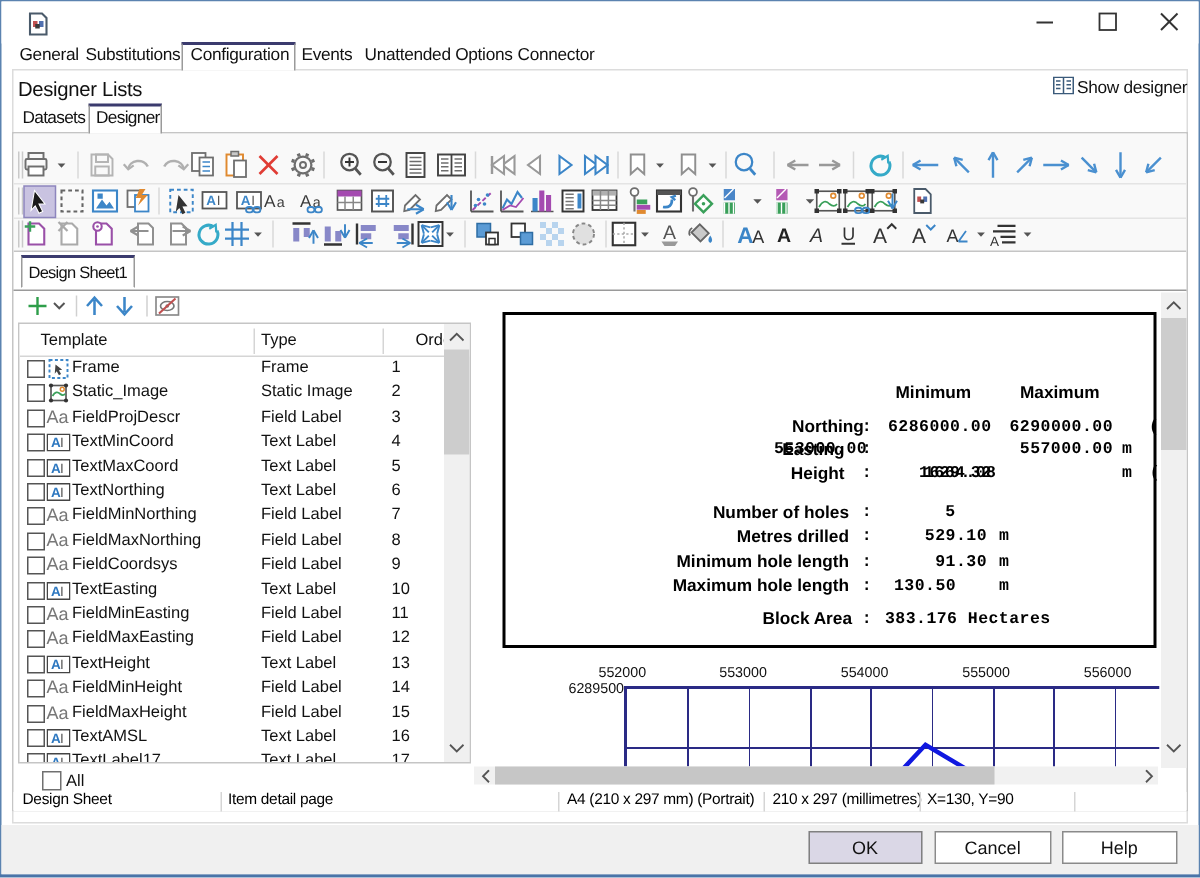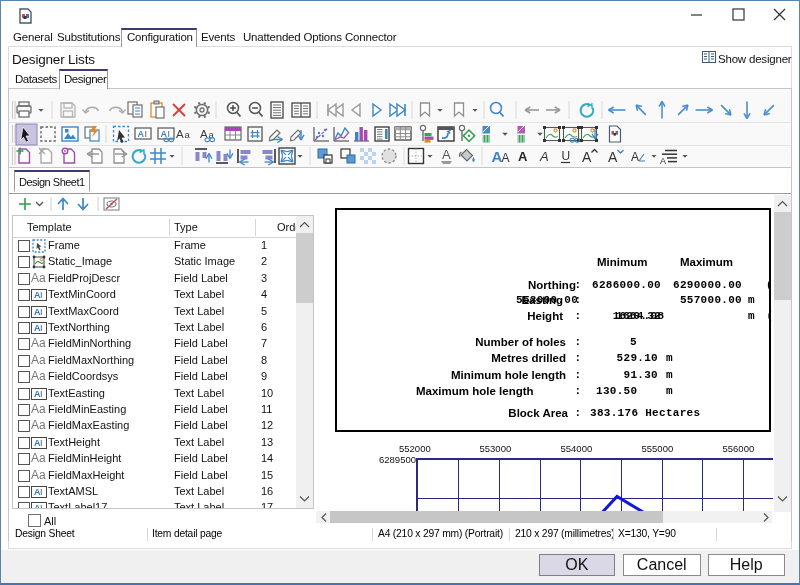--- a/index.html
+++ b/index.html
@@ -19,21 +19,21 @@
 
 #designer-tab { position:absolute; left:59px; top:69px; width:49px; height:20px; background:#fff; border:1px solid #9a9a9a; border-top:2px solid #3b3b6e; border-bottom:none; z-index:3; }
 #designer-panel { position:absolute; left:8px; top:88px; width:784px; height:453px; border:1px solid #c5c5c5; background:#fff; }
 
 #statusbar { position:absolute; left:9px; top:528px; width:782px; height:13px; background:#fff; font-size:11px; color:#1a1a1a; }
 .sb { position:absolute; top:2px; white-space:nowrap; }
 .sb { font-size:10.3px; letter-spacing:-0.2px; }
 .sbdiv { position:absolute; top:528px; width:1px; height:13px; background:#d5d5d5; }
 
 #footer { position:absolute; left:1px; top:550px; width:798px; height:33px; background:#f0f0f0; }
-.btn { position:absolute; top:554px; width:77.5px; height:21.5px; font-size:16px; color:#111; text-align:center; line-height:20px; background:#fff; border:1px solid #8a8a8a; }
+.btn { position:absolute; top:554px; width:77.5px; height:21.5px; font-size:12px; color:#111; text-align:center; line-height:20px; background:#fff; border:1px solid #8a8a8a; }
 #okbtn { background:#dad7e6; border:1px solid #808080; width:76.5px; }
 .pv-b { font-size:11.5px; font-weight:bold; color:#000; font-family:"Liberation Sans",sans-serif; }
 .pv-m { font-size:11px; font-weight:bold; color:#000; font-family:"Liberation Mono",monospace; letter-spacing:0.3px; }
 .rowtext { position:absolute; font-size:11px; color:#111; white-space:nowrap; }
 .cb { position:absolute; width:12px; height:12px; border:1px solid #555; background:#fff; }
 </style>
 </head>
 <body>
 <div id="groupbox"></div>
 <div id="frame"></div>
@@ -646,21 +646,21 @@
   <div class="abs pv-m" style="left:258.5px;top:143.5px">:</div>
   <div class="abs pv-m" style="left:300px;top:143.5px;width:21px;text-align:right">5</div>
   <div class="abs pv-b" style="left:100px;top:160px;width:150px;text-align:right">Metres drilled</div>
   <div class="abs pv-m" style="left:258.5px;top:160px">:</div>
   <div class="abs pv-m" style="left:280px;top:160px;width:62px;text-align:right">529.10</div>
   <div class="abs pv-m" style="left:350px;top:160px">m</div>
   <div class="abs pv-b" style="left:100px;top:176.5px;width:150px;text-align:right">Minimum hole length</div>
   <div class="abs pv-m" style="left:258.5px;top:176.5px">:</div>
   <div class="abs pv-m" style="left:280px;top:176.5px;width:62px;text-align:right">91.30</div>
   <div class="abs pv-m" style="left:350px;top:176.5px">m</div>
-  <div class="abs pv-b" style="left:100px;top:192.5px;width:150px;">Maximum hole length</div>
+  <div class="abs pv-b" style="left:100px;top:192.5px;width:150px;text-align:right">Maximum hole length</div>
   <div class="abs pv-m" style="left:258.5px;top:192.5px">:</div>
   <div class="abs pv-m" style="left:280px;top:192.5px;width:62px;text-align:left">130.50</div>
   <div class="abs pv-m" style="left:350px;top:192.5px">m</div>
   <div class="abs pv-b" style="left:150px;top:215px;width:102px;text-align:right">Block Area</div>
   <div class="abs pv-m" style="left:258.5px;top:215px">:</div>
   <div class="abs pv-m" style="left:274px;top:215px">383.176 Hectares</div>
 
   <div class="abs" style="left:83px;top:251px;font-size:9.5px;color:#111">552000</div>
   <div class="abs" style="left:163.5px;top:251px;font-size:9.5px;color:#111">553000</div>
   <div class="abs" style="left:244.5px;top:251px;font-size:9.5px;color:#111">554000</div>

